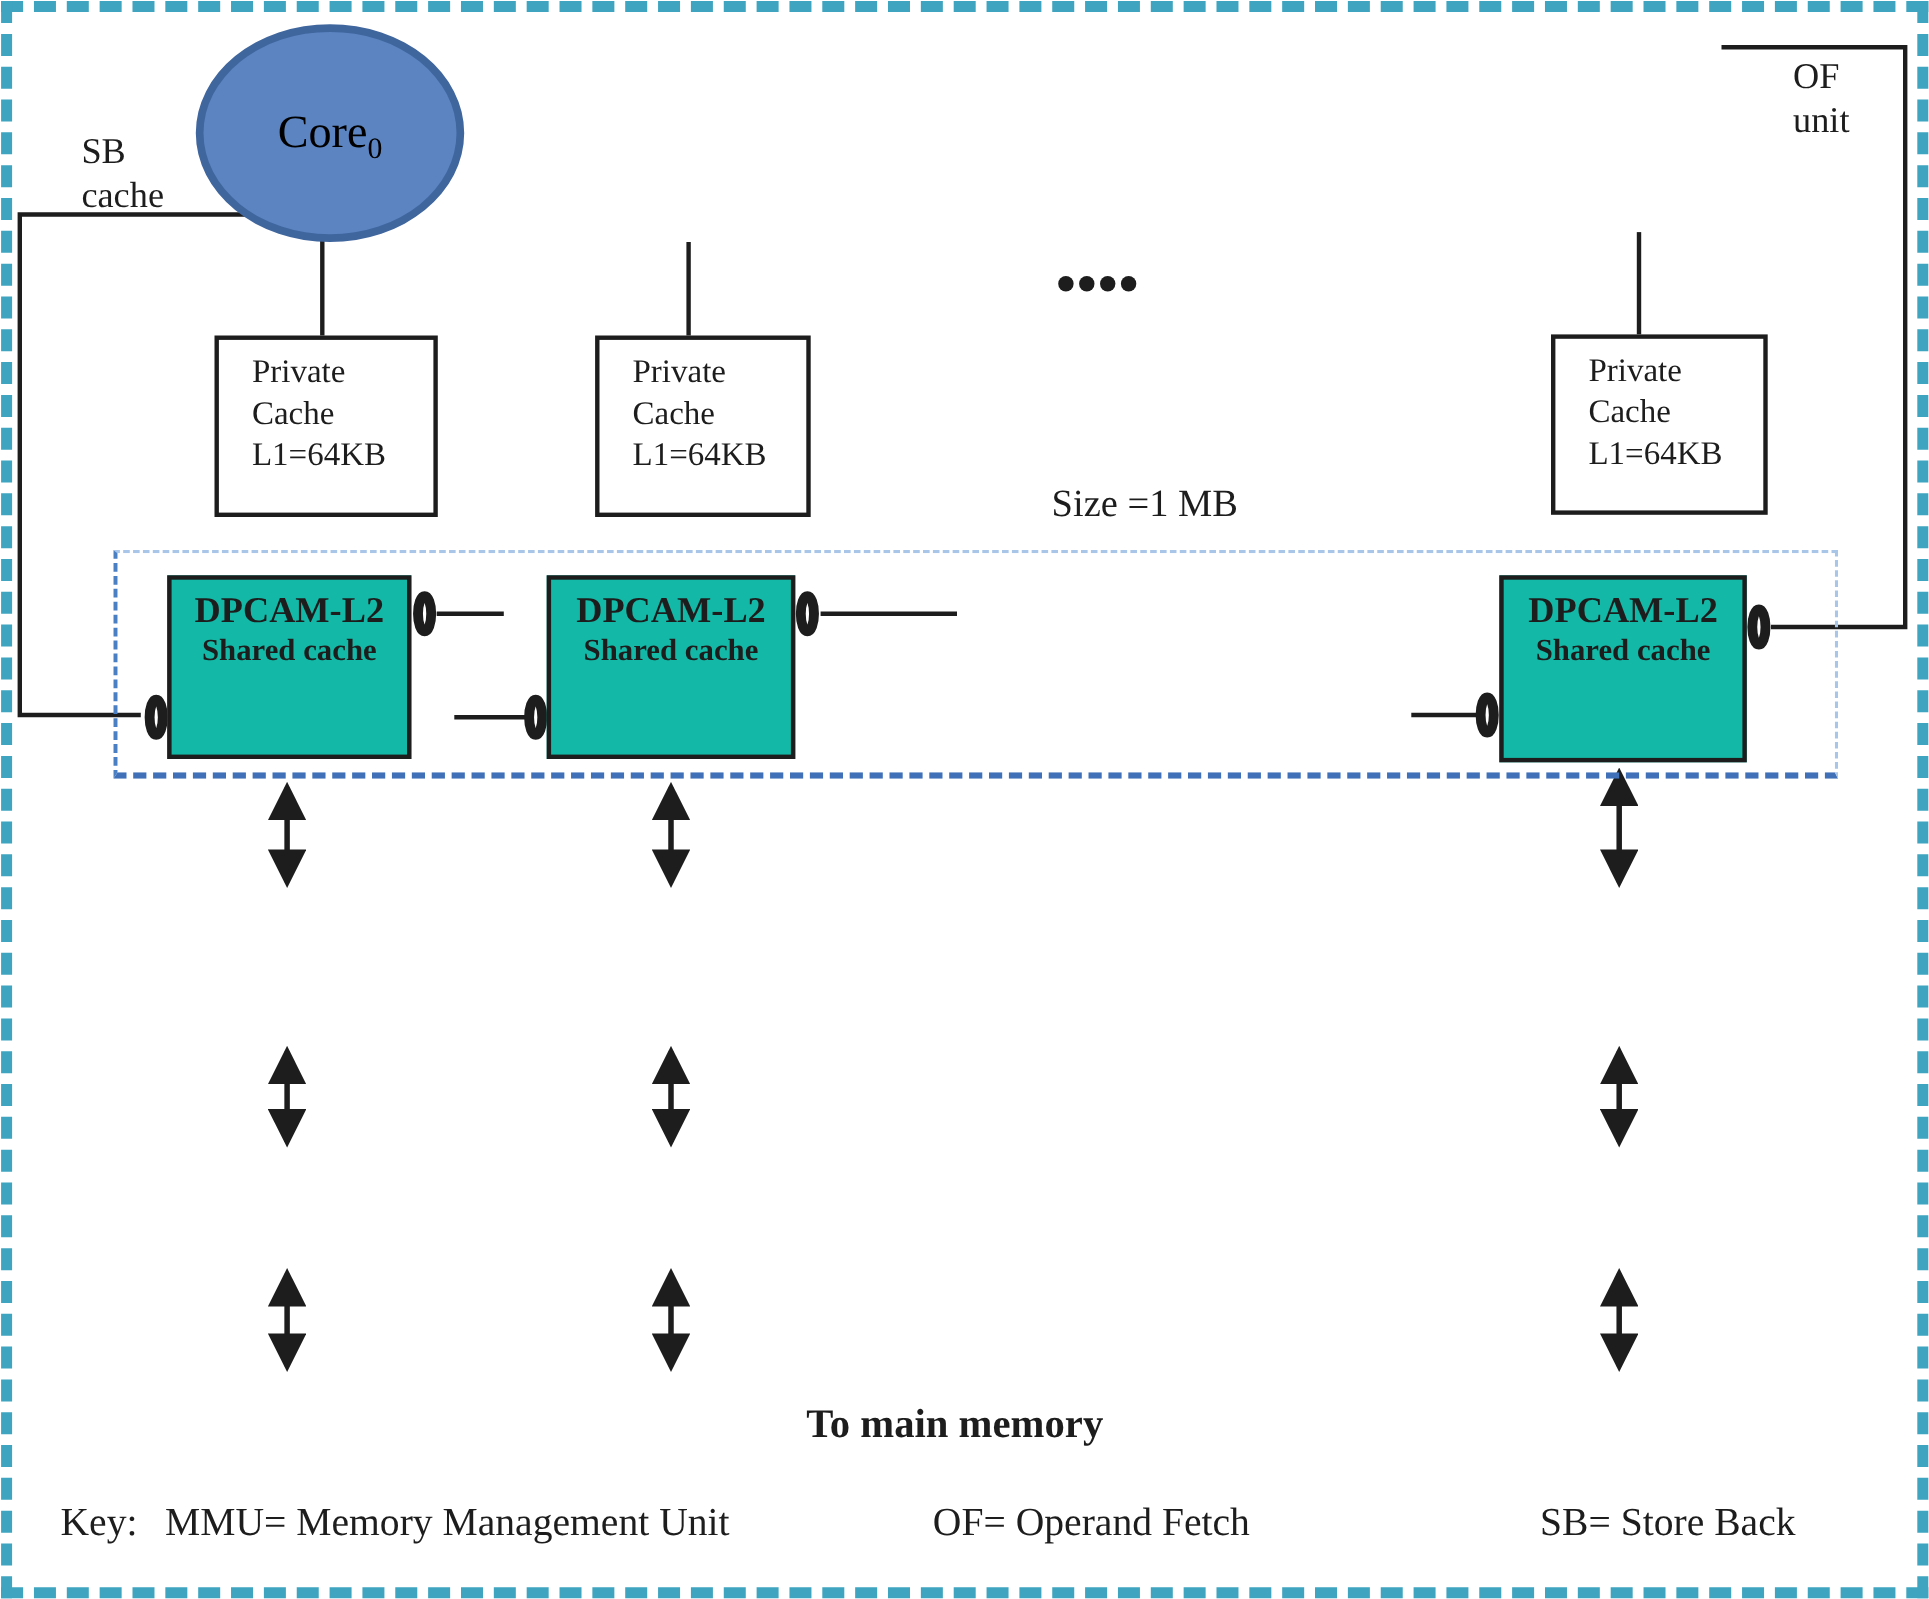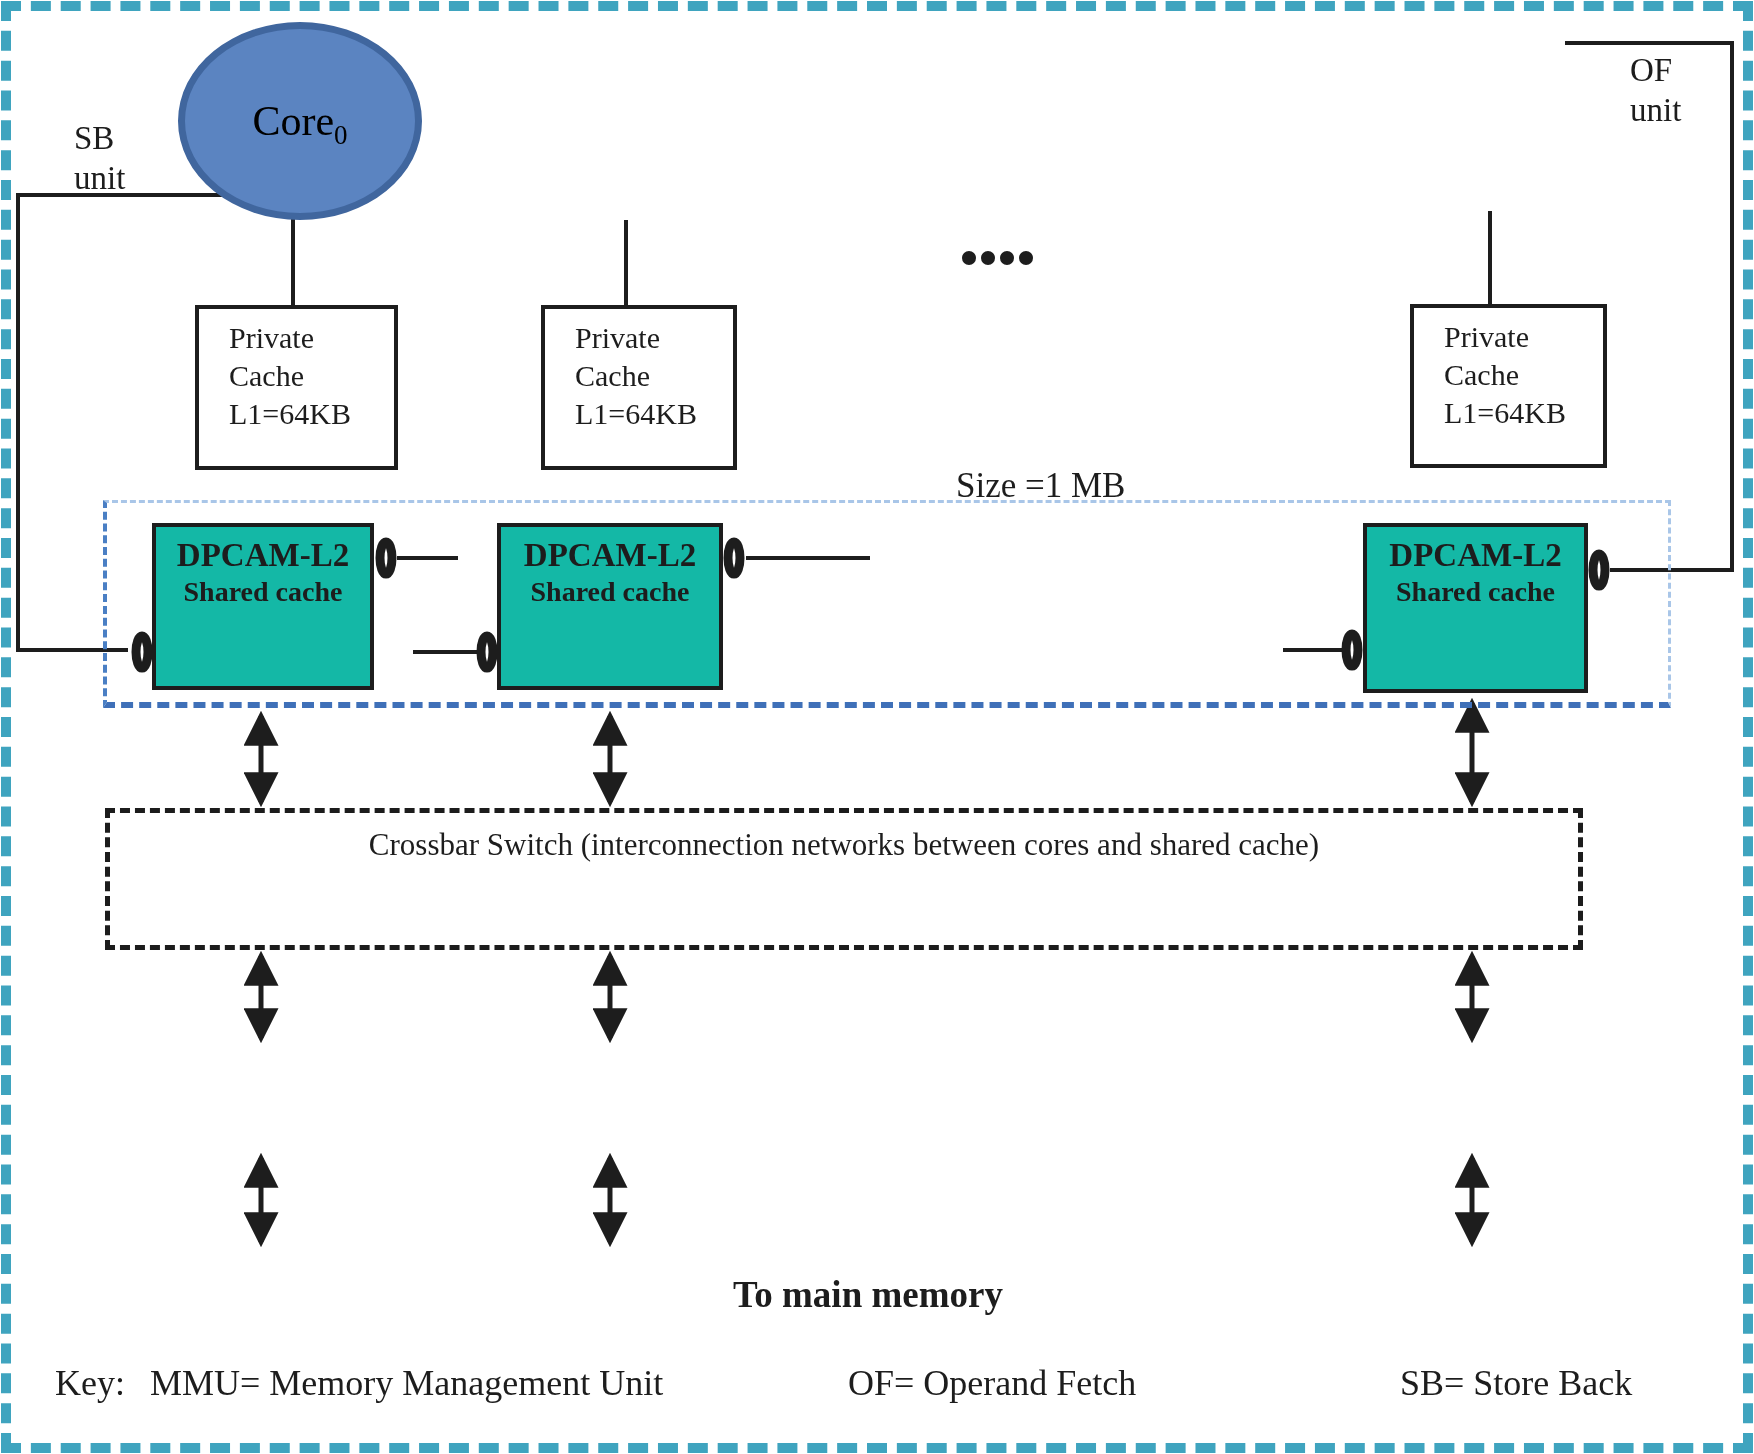--- a/index.html
+++ b/index.html
@@ -32,21 +32,21 @@
     border-top:3px dashed #a9c6e8;border-right:3px dashed #a9c6e8;
     border-left:4px dashed #4a7fc4;border-bottom:6px dashed #3f70b8;
     box-sizing:border-box;
   }
   .dpcam{
     position:absolute;border:4px solid #1d1d1d;background:#14b8a6;
     text-align:center;box-sizing:border-box;padding-top:8px;font-weight:bold;
   }
   .dpcam .t1{display:block;font-size:33px;line-height:40px;}
   .dpcam .t2{display:block;font-size:28px;line-height:34px;}
-  .size-label{position:absolute;left:956px;top:438px;font-size:35px;margin-top:28px;}
+  .size-label{position:absolute;left:956px;top:438px;font-size:35px;}
   .dots{position:absolute;left:962px;top:251px;display:flex;gap:5px;}
   .dots i{width:14px;height:14px;border-radius:50%;background:#1d1d1d;display:block;}
   .crossbar{
     position:absolute;left:105px;top:808px;width:1478px;height:142px;
     border:5px dashed #1c1c1c;box-sizing:border-box;
     text-align:center;padding-top:14px;font-size:31px;
   }
   .mmu{
     position:absolute;left:152px;top:1043px;width:1385px;height:107px;
     border:4px solid #1d1d1d;border-radius:24px;box-sizing:border-box;
@@ -111,21 +111,21 @@
   </div>
 
   <div class="dots">
     <i></i>
       <i></i>
       <i></i>
       <i></i>
   </div>
 
   <div class="abs unit-label" style="left:74px;top:118px;">SB
-unit</div>
+cache</div>
   <div class="abs unit-label" style="left:1630px;top:50px;">OF
 unit</div>
 
   <div class="pcache" style="left:195px;top:305px;width:203px;height:165px;">
     <span>Private</span>
     <span>Cache</span>
     <span>L1=64KB</span>
   </div>
   <div class="pcache" style="left:541px;top:305px;width:196px;height:165px;">
     <span>Private</span>
@@ -148,23 +148,20 @@
   </div>
   <div class="dpcam" style="left:497px;top:523px;width:226px;height:167px;">
     <span class="t1">DPCAM-L2</span>
     <span class="t2">Shared cache</span>
   </div>
   <div class="dpcam" style="left:1363px;top:523px;width:225px;height:170px;">
     <span class="t1">DPCAM-L2</span>
     <span class="t2">Shared cache</span>
   </div>
 
-  <div class="crossbar">
-    <span>Crossbar Switch (interconnection networks between cores and shared cache)</span>
-  </div>
 
 
   <div class="tomain">To main memory</div>
 
   <div class="keyrow">
     <span class="k-prefix">Key:</span>
     <span class="k-mmu">MMU= Memory Management Unit</span>
     <span class="k-of">OF= Operand Fetch</span>
     <span class="k-sb">SB= Store Back</span>
   </div>

